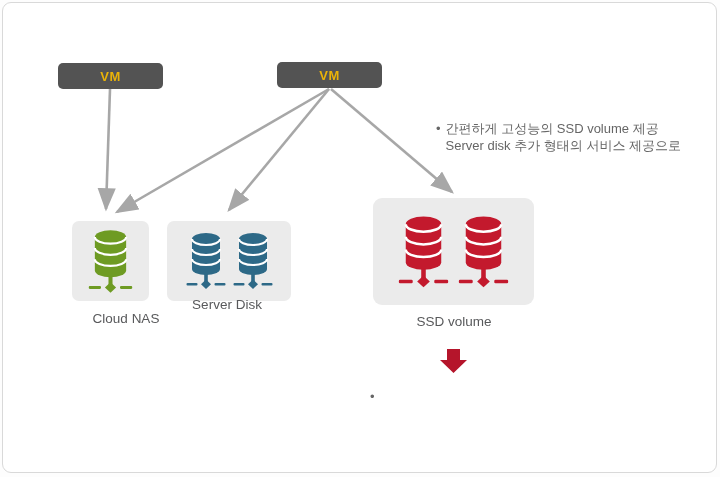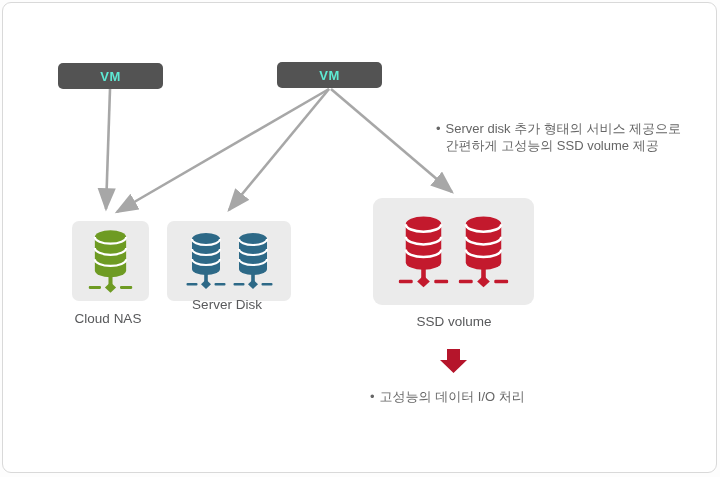--- a/index.html
+++ b/index.html
@@ -7,41 +7,41 @@
     width:720px;height:477px;position:relative;background:#fdfdfd;
     font-family:"Liberation Sans", sans-serif;overflow:hidden;
   }
   .frame{
     position:absolute;left:2px;top:2px;width:713px;height:469px;
     background:#ffffff;border:1px solid var(--border,#d9d9d9);border-radius:9px;
   }
   .connectors{position:absolute;left:0;top:0;pointer-events:none;}
   .vm-node{
     position:absolute;width:105px;height:26px;border-radius:5px;
-    background:var(--vm-bg,#535353);color:#5eead4;font-weight:bold;font-size:13px;
+    background:var(--vm-bg,#535353);color:#eab308;font-weight:bold;font-size:13px;
     display:flex;align-items:center;justify-content:center;letter-spacing:.5px;
   }
   .vm-1{left:58px;top:63px;}
   .vm-2{left:277px;top:62px;}
   .storage-card{
     position:absolute;background:var(--node-bg,#ebebeb);border-radius:7px;
     display:flex;align-items:center;justify-content:center;
   }
   .card-cloud-nas{left:72px;top:221px;width:77px;height:80px;gap:0;}
   .card-server-disk{left:167px;top:221px;width:124px;height:80px;gap:7px;}
   .card-ssd-volume{left:373px;top:198px;width:161px;height:107px;gap:9px;border-radius:9px;}
   .db{display:block;}
   .green{color:var(--green,#6E9B23);}
   .blue{color:var(--blue,#2D6987);}
   .red{color:var(--red,#C3192D);}
   .storage-label{
     position:absolute;transform:translateX(-50%);white-space:nowrap;
     font-size:13.5px;color:var(--label-text,#58595B);
   }
-  .lbl-cloud-nas{left:108px;top:311px;text-align:right;}
+  .lbl-cloud-nas{left:126px;top:311px;text-align:right;}
   .lbl-server-disk{left:227px;top:297px;}
   .lbl-ssd-volume{left:454px;top:314px;}
   .note{
     position:absolute;display:flex;align-items:flex-start;
     font-size:13px;line-height:17px;color:var(--note-text,#666666);
   }
   .note .bullet{margin-right:5px;font-size:13px;line-height:17px;}
   .note-1{left:436px;top:120px;}
   .note-2{left:370px;top:388px;}
   .down-arrow{position:absolute;left:438px;top:349px;}
@@ -114,27 +114,26 @@
     </svg>
 </div>
 
 <div class="storage-label lbl-cloud-nas">Cloud NAS</div>
 <div class="storage-label lbl-server-disk">Server Disk</div>
 <div class="storage-label lbl-ssd-volume">SSD volume</div>
 
 <div class="note note-1">
   <span class="bullet">•</span>
   <div>
+    <div>간편하게 고성능의 SSD volume 제공</div>
     <div>Server disk 추가 형태의 서비스 제공으로</div>
-    <div>간편하게 고성능의 SSD volume 제공</div>
   </div>
 </div>
 
 <svg class="down-arrow" width="31" height="25" viewBox="0 0 31 25">
   <path fill="#B5152B" d="M9,0 H22 V11 H29 L15.5,24 L2,11 H9 Z"></path>
 </svg>
 
 <div class="note note-2">
   <span class="bullet">•</span>
   <div>
-    <div>고성능의 데이터 I/O 처리</div>
   </div>
 </div>
 
 </body></html>

